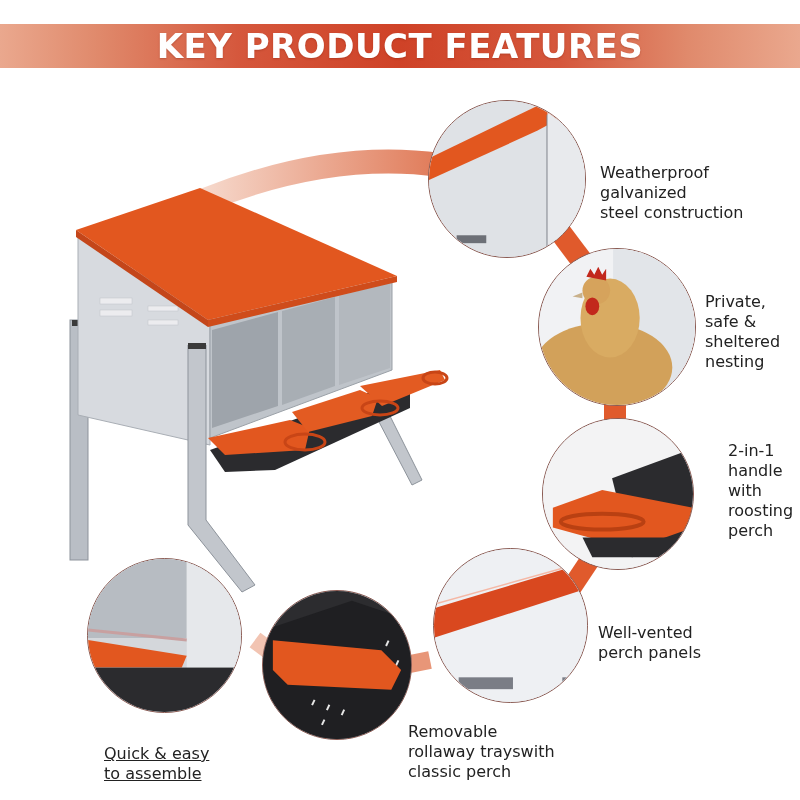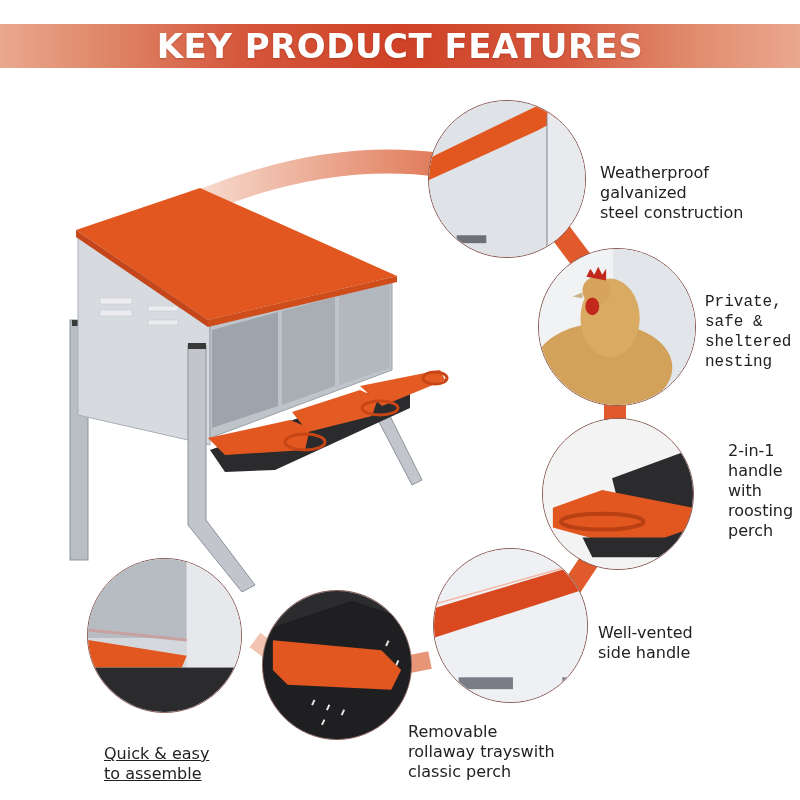--- a/index.html
+++ b/index.html
@@ -113,21 +113,21 @@
     <rect width="158" height="158" fill="#f1f2f4"></rect>
     <rect x="75" y="0" width="83" height="158" fill="#e2e5e9"></rect>
     <ellipse cx="65" cy="120" rx="70" ry="45" fill="#d2a15a"></ellipse>
     <ellipse cx="72" cy="70" rx="30" ry="40" fill="#d9ab62"></ellipse>
     <circle cx="58" cy="42" r="14" fill="#d6a35c"></circle>
     <path d="M48 28 L52 20 L56 26 L60 18 L64 26 L68 20 L68 32 Z" fill="#c2281c"></path>
     <ellipse cx="54" cy="58" rx="7" ry="9" fill="#c2281c"></ellipse>
     <polygon points="44,44 34,48 44,50" fill="#c9b18a"></polygon>
   </svg>
 </div>
-<div class="feature-text" style="left:705px; top:292px;font-family:Liberation Mono, monospace;">Private,
+<div class="feature-text" style="left:705px; top:292px;">Private,
 safe &amp;
 sheltered
 nesting</div>
 
 <div class="circle" style="left:542px; top:418px; width:152px; height:152px;">
   <svg viewBox="0 0 152 152">
     <rect width="152" height="152" fill="#f3f3f4"></rect>
     <polygon points="70,60 152,30 152,130 90,140" fill="#2b2b2e"></polygon>
     <polygon points="10,90 60,72 152,90 152,110 90,132 10,110" fill="#e2571f"></polygon>
     <ellipse cx="60" cy="104" rx="42" ry="8" fill="none" stroke="#b94012" stroke-width="4"></ellipse>
@@ -143,21 +143,21 @@
 <div class="circle" style="left:433px; top:548px; width:155px; height:155px;">
   <svg viewBox="0 0 155 155">
     <rect width="155" height="155" fill="#eef0f3"></rect>
     <polygon points="0,60 140,18 155,22 155,40 0,90" fill="#d9481f"></polygon>
     <line x1="0" y1="56" x2="150" y2="14" stroke="#f5b8a5" stroke-width="1.5"></line>
     <rect x="25" y="130" width="55" height="12" fill="#7a7d85"></rect>
     <rect x="130" y="130" width="30" height="12" fill="#7a7d85"></rect>
   </svg>
 </div>
 <div class="feature-text" style="left:598px; top:623px;">Well-vented
-side handle</div>
+perch panels</div>
 
 <div class="circle" style="left:262px; top:590px; width:150px; height:150px;">
   <svg viewBox="0 0 150 150">
     <rect width="150" height="150" fill="#2c2c2f"></rect>
     <polygon points="0,40 90,10 150,30 150,150 0,150" fill="#1f1f22"></polygon>
     <g fill="#e6e6e6">
       <rect x="50" y="110" width="2" height="6" transform="rotate(25 51 113)"></rect>
       <rect x="65" y="115" width="2" height="6" transform="rotate(25 66 118)"></rect>
       <rect x="80" y="120" width="2" height="6" transform="rotate(25 81 123)"></rect>
       <rect x="95" y="90" width="2" height="6" transform="rotate(25 96 93)"></rect>

